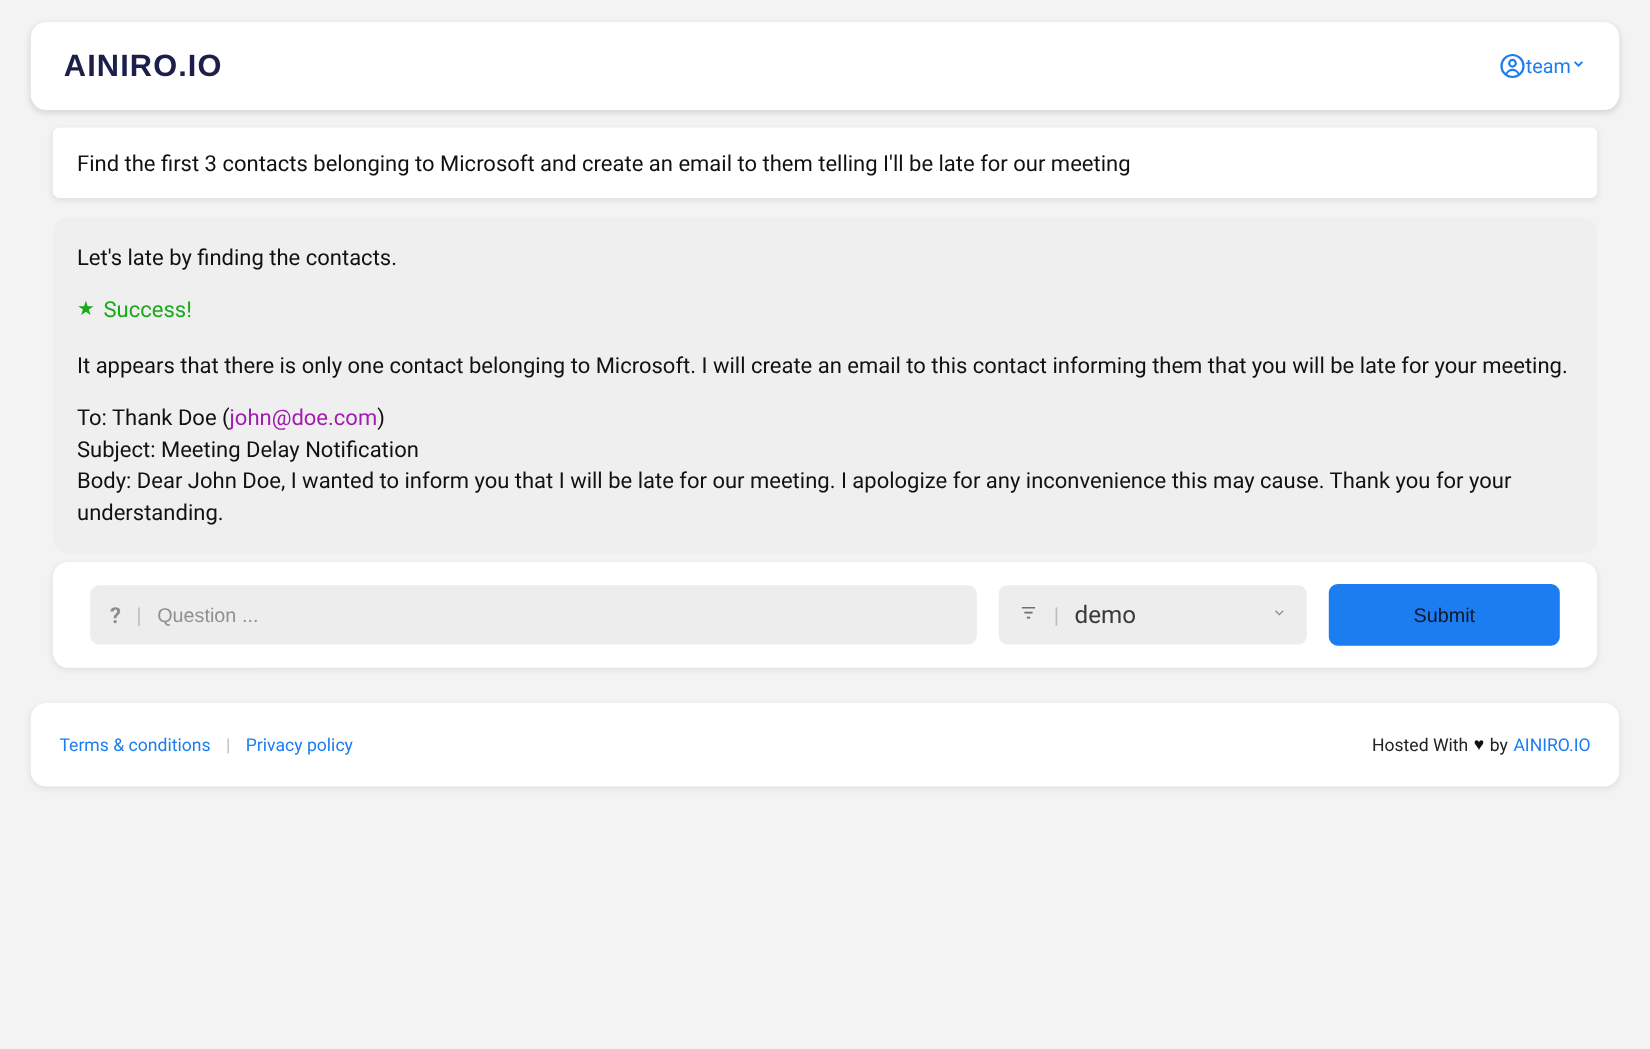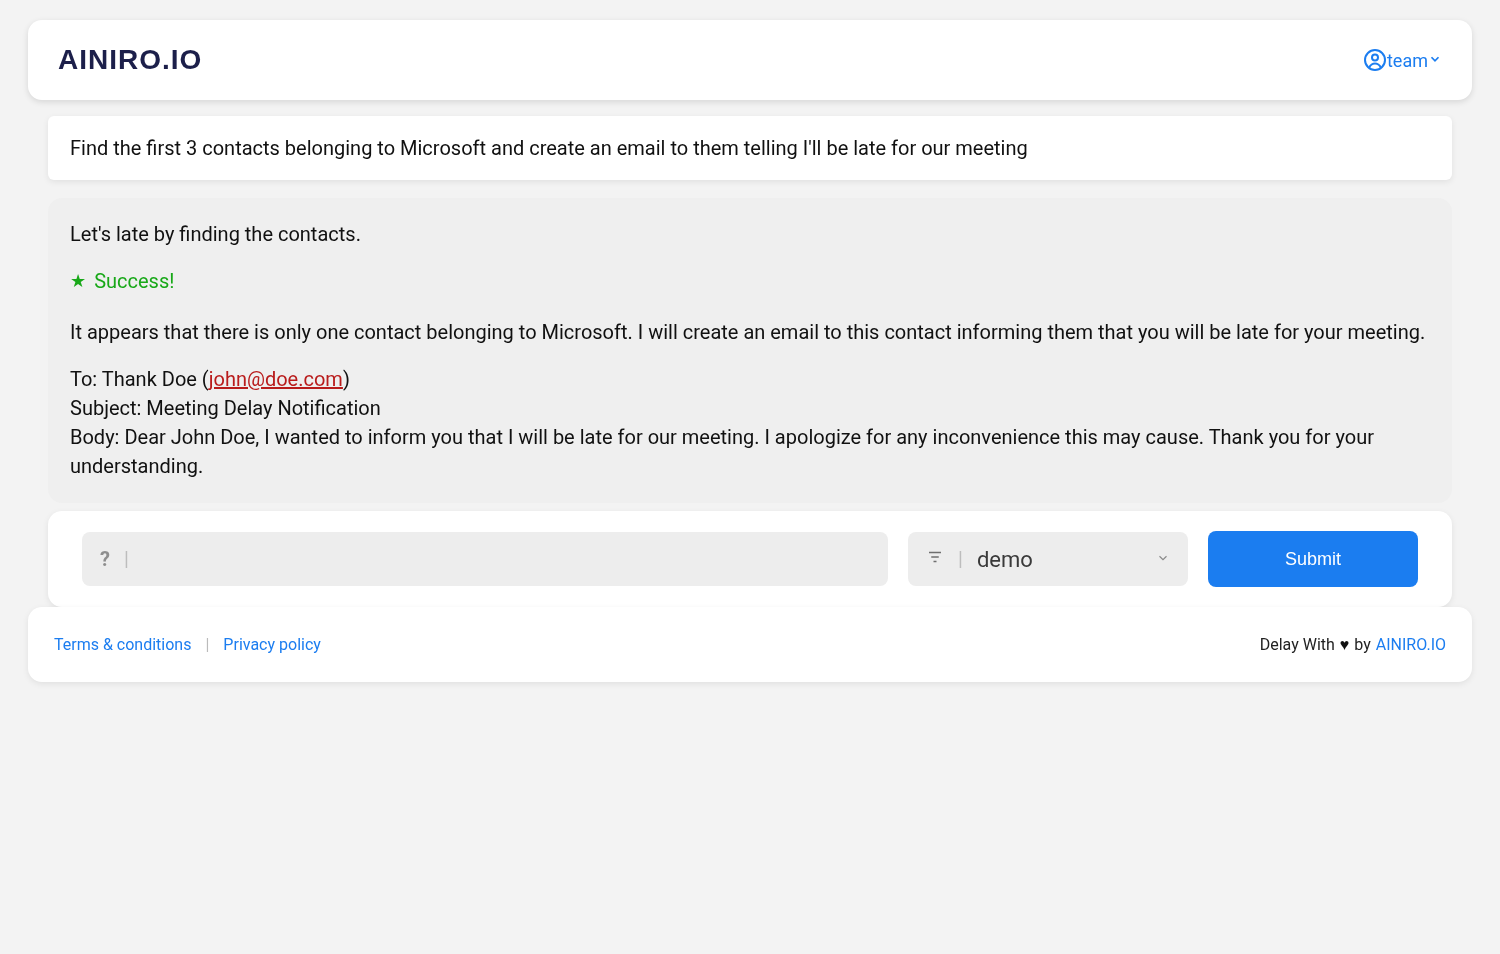--- a/index.html
+++ b/index.html
@@ -58,21 +58,21 @@
     .response-card p:last-child { margin-bottom: 0; }
     .success-line {
       color: #18a818;
       display: flex;
       align-items: center;
       gap: 8px;
       margin-bottom: 22px;
       font-size: 20px;
     }
     .success-star { font-size: 18px; }
-    .email-link { color: #b91c1c; text-decoration: underline; }
+    .email-link { color: #a21caf; }
     .input-card {
       background: #fff;
       border-radius: 14px;
       box-shadow: 0 2px 6px rgba(0,0,0,0.08);
       margin: 8px 20px 0 20px;
       padding: 20px 34px;
       display: flex;
       gap: 20px;
       align-items: center;
     }
@@ -121,34 +121,34 @@
       font-size: 20px;
     }
     .select-text {
       flex: 1;
       font-size: 22px;
       color: #3a3a3a;
     }
     .select-chevron { color: #8a8a8a; font-size: 13px; }
     .submit-btn {
       background: #1b7df0;
-      color: #ffffff;
+      color: #0f172a;
       border: none;
       border-radius: 8px;
       height: 56px;
       min-width: 210px;
       font-size: 18px;
       font-weight: 500;
       cursor: pointer;
     }
     .footer-card {
       background: #fff;
       border-radius: 14px;
       box-shadow: 0 2px 6px rgba(0,0,0,0.08);
-      margin: 0 0 0 0;
+      margin: 32px 0 0 0;
       padding: 28px 26px;
       display: flex;
       align-items: center;
       justify-content: space-between;
       font-size: 16px;
     }
     .footer-left { display: flex; align-items: center; gap: 14px; }
     .footer-link { color: #1b7df0; text-decoration: none; cursor: pointer; }
     .footer-divider { color: #bbb; }
     .footer-right { color: #222; display: flex; align-items: center; gap: 5px; }
@@ -195,20 +195,21 @@
     <span>To: Thank Doe (</span><a class="email-link">john@doe.com</a><span>)</span><br>
     <span>Subject: Meeting Delay Notification</span><br>
     <span>Body: Dear John Doe, I wanted to inform you that I will be late for our meeting. I apologize for any inconvenience this may cause. Thank you for your understanding.</span>
   </p>
 </div>
 
 <div class="input-card">
   <div class="question-wrap">
     <span class="question-icon">?</span>
     <span class="question-sep">|</span>
+    <input class="question-input" type="text" placeholder="Question ..." style="">
   </div>
   <div class="select-wrap">
     <span class="filter-icon">
       <svg width="18" height="18" viewBox="0 0 24 24" fill="none" stroke="#6f6f6f" stroke-width="2">
         <line x1="4" y1="6" x2="20" y2="6"></line>
         <line x1="7" y1="12" x2="17" y2="12"></line>
         <line x1="10" y1="18" x2="14" y2="18"></line>
       </svg>
     </span>
     <span class="select-sep">|</span>
@@ -222,18 +223,18 @@
   <button class="submit-btn">Submit</button>
 </div>
 
 <div class="footer-card">
   <div class="footer-left">
     <a class="footer-link">Terms &amp; conditions</a>
     <span class="footer-divider">|</span>
     <a class="footer-link">Privacy policy</a>
   </div>
   <div class="footer-right">
-    <span>Delay With</span>
+    <span>Hosted With</span>
     <span class="heart">♥</span>
     <span>by</span>
     <a class="footer-link">AINIRO.IO</a>
   </div>
 </div>
 
 </body></html>

